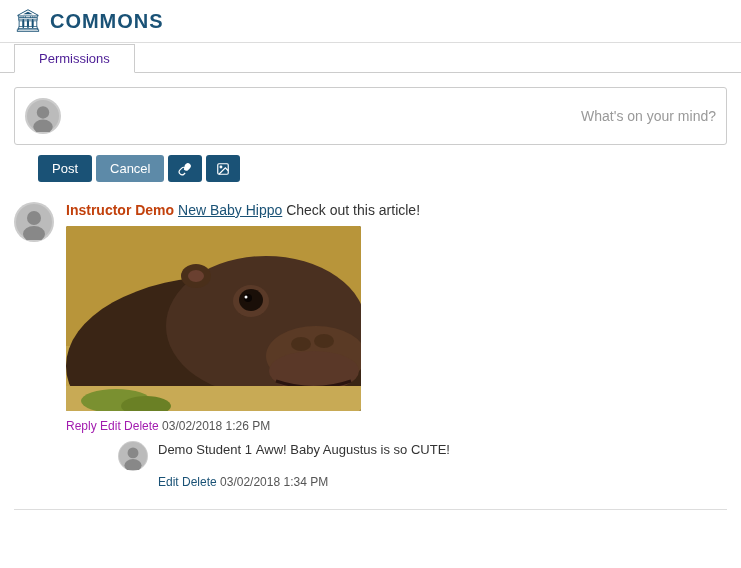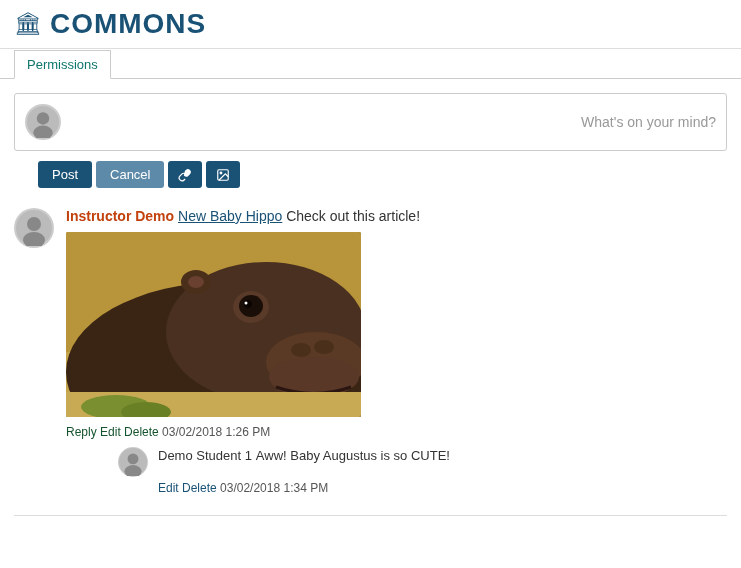--- a/index.html
+++ b/index.html
@@ -19,41 +19,41 @@
       padding: 8px 14px;
       border-bottom: 1px solid #ddd;
       background: #fff;
     }
     .header-icon {
       color: #1a5276;
       font-size: 22px;
       margin-right: 8px;
     }
     .header-title {
-      font-size: 28px;
+      font-size: 20px;
       font-weight: bold;
       color: #1a5276;
       letter-spacing: 1px;
     }
 
     
     .tabs {
       border-bottom: 1px solid #ccc;
       padding: 0 14px;
       margin-bottom: 0;
     }
     .tab {
       display: inline-block;
-      padding: 6px 12px;
+      padding: 6px 24px;
       border: 1px solid #ccc;
       border-bottom: none;
       background: #f8f8f8;
       cursor: pointer;
       font-size: 13px;
-      color: #0f766e;
+      color: #4c1d95;
       position: relative;
       top: 1px;
       background: #fff;
     }
     .tab.active {
       background: #fff;
       border-bottom: 1px solid #fff;
     }
 
     
@@ -164,21 +164,21 @@
       border-radius: 2px;
       position: relative;
       overflow: hidden;
     }
     .post-meta {
       font-size: 12px;
       color: #555;
       margin-bottom: 4px;
     }
     .post-meta a, .post-meta span.link {
-      color: #14532d;
+      color: #a21caf;
       text-decoration: none;
       cursor: pointer;
     }
 
     
     .comment-item {
       display: flex;
       align-items: flex-start;
       margin-left: 52px;
       margin-top: 8px;

